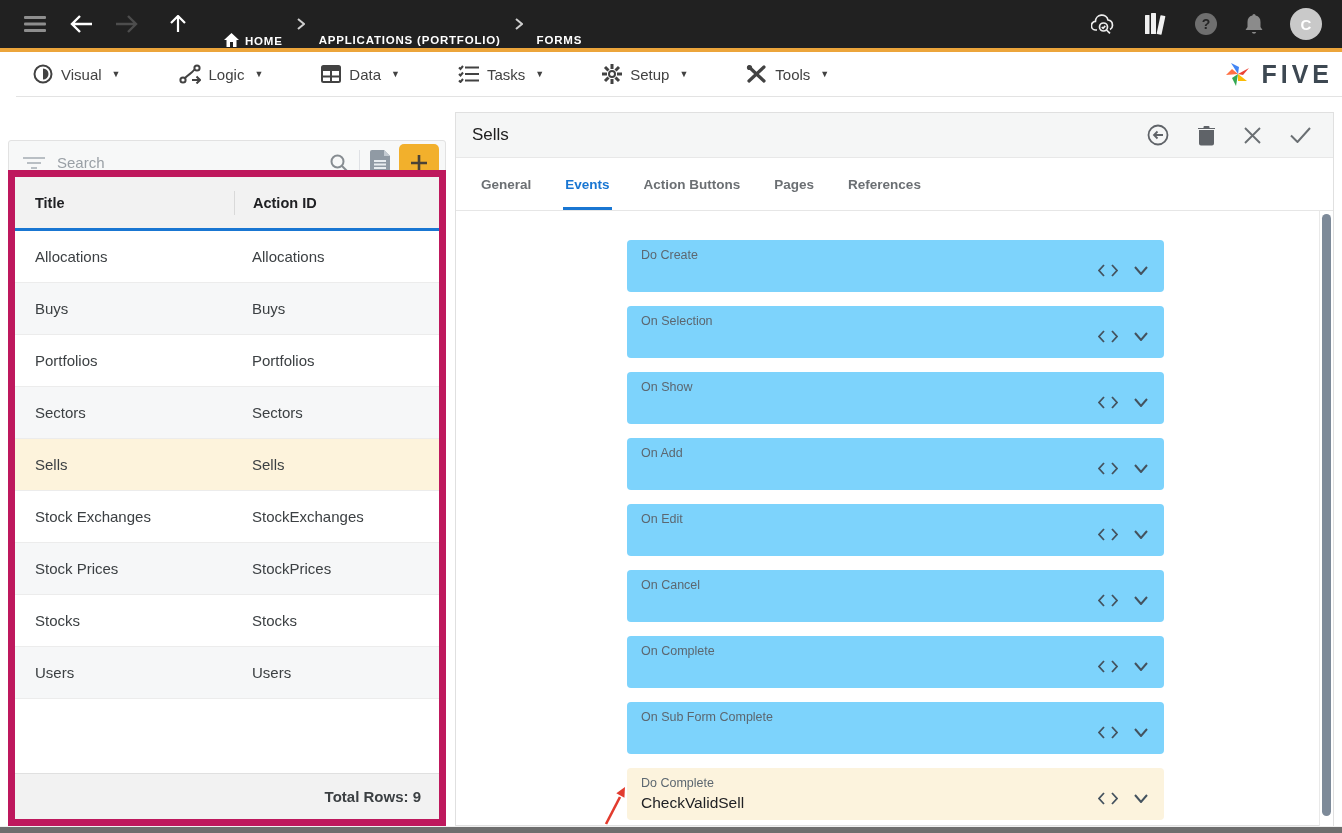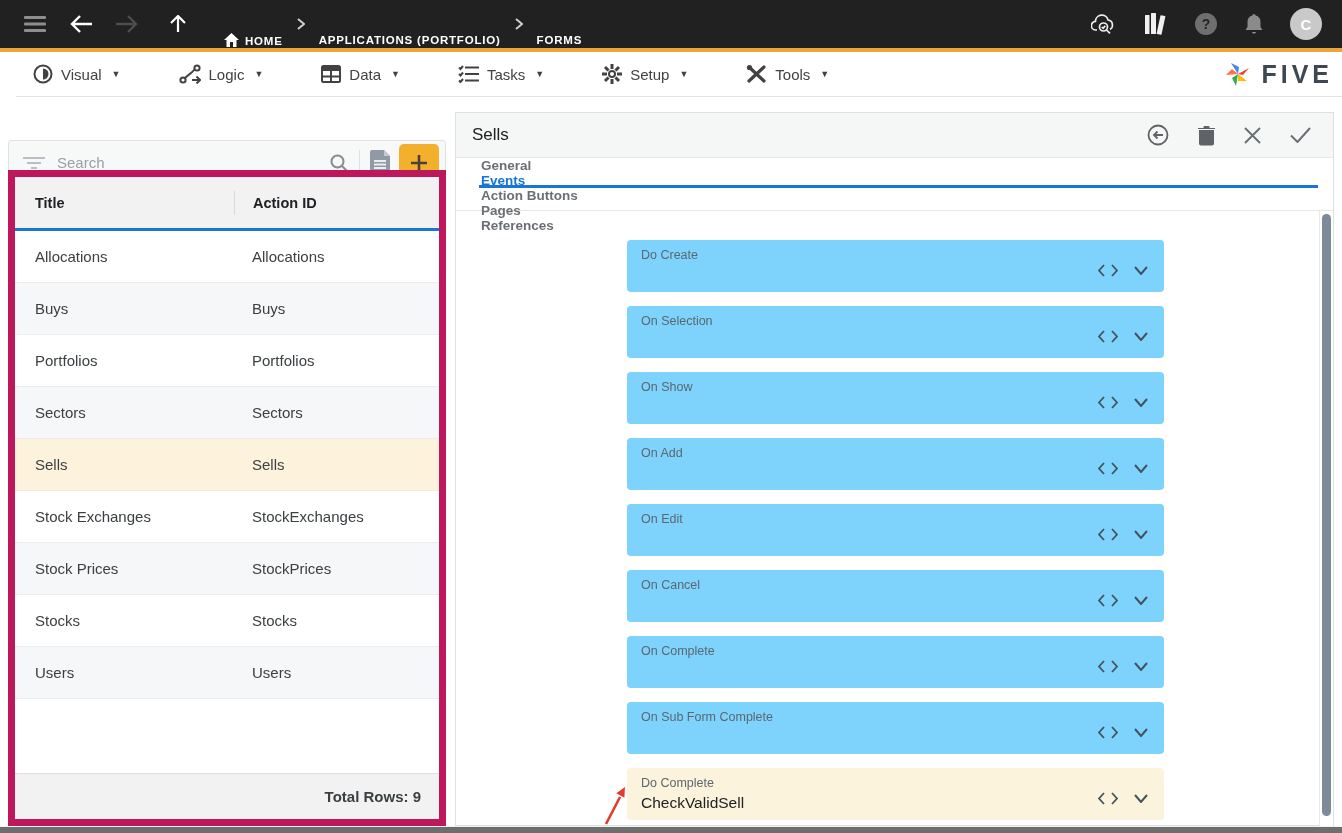--- a/index.html
+++ b/index.html
@@ -71,21 +71,21 @@
     flex:0 0 auto; }
 
   
   .right-panel { position:absolute; left:455px; top:112px; width:879px;
     height:714px; border:1px solid #e0e0e0; background:#fff; }
   .rp-header { height:45px; background:#f5f6f6; border-bottom:1px solid #e8e8e8;
     display:flex; align-items:center; padding:0 22px 0 16px; }
   .rp-title { font-size:17px; font-weight:500; color:#212121; }
   .rp-actions { margin-left:auto; display:flex; align-items:center; gap:29px; }
   .tabs { height:53px; border-bottom:1px solid #e6e6e6; display:flex;
-    align-items:stretch; padding-left:8px;flex-direction:column; }
+    align-items:stretch; padding-left:8px; }
   .tab { display:flex; align-items:center; padding:0 17px; font-size:13.5px;
     font-weight:700; color:#6b6f73; cursor:pointer; position:relative; }
   .tab.active { color:#1976d2; }
   .tab.active::after { content:""; position:absolute; left:15px; right:15px;
     bottom:0; height:3px; background:#1976d2; }
 
   .rp-content { position:relative; height:614px; overflow:hidden; }
   .event-row { position:relative; height:52px; margin-left:171px;
     margin-top:14px; width:694px; }
   .event-row.first { margin-top:29px; }

